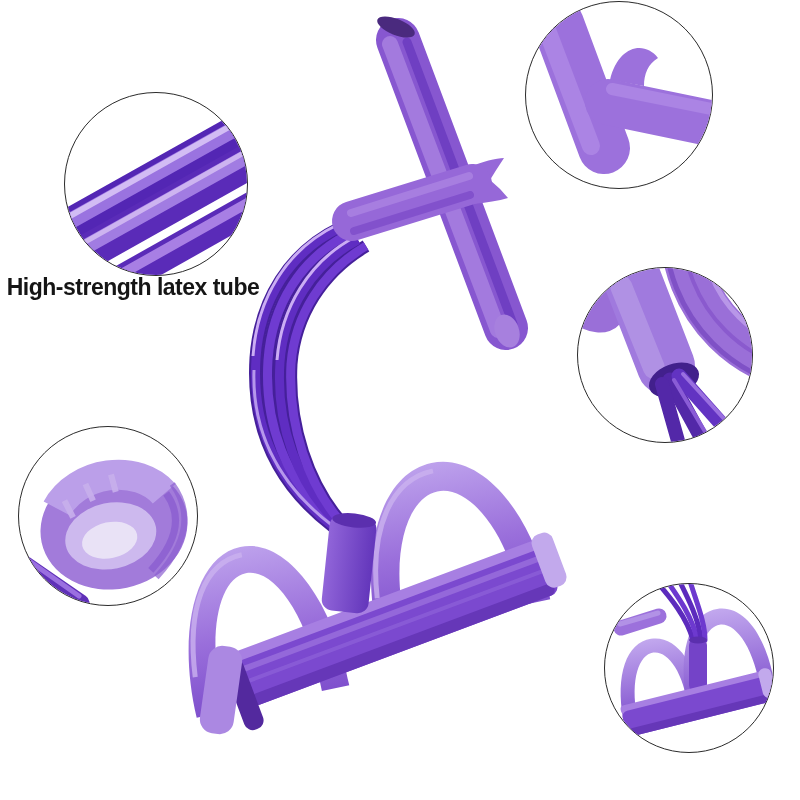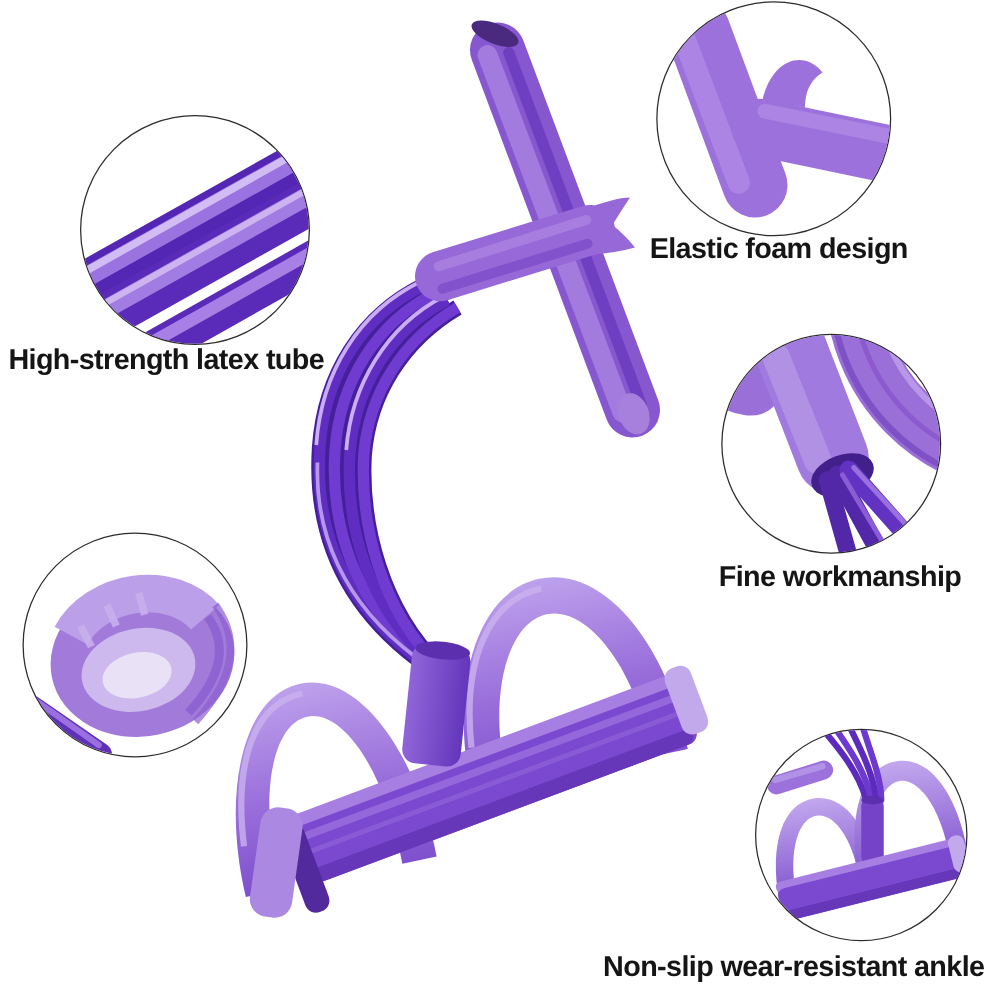--- a/index.html
+++ b/index.html
@@ -177,17 +177,14 @@
     <g transform="rotate(-14 90 118)">
       <rect x="16" y="104" width="148" height="9" rx="4" fill="#a77fe2"></rect>
       <rect x="16" y="110" width="148" height="26" rx="6" fill="#7b49cf"></rect>
       <rect x="18" y="128" width="144" height="8" rx="4" fill="#6637b8"></rect>
       <rect x="158" y="102" width="13" height="30" rx="6" fill="#c2a9ec"></rect>
     </g>
   </svg>
 </div>
 
 <div class="label" style="left:133px;top:274px;text-align:right;">High-strength latex tube</div>
-<div class="label" style="left:623px;top:185px;">Elastic foam design</div>
-<div class="label" style="left:672px;top:448px;">Fine workmanship</div>
-<div class="label" style="left:635px;top:760px;">Non-slip wear-resistant ankle</div>
 
 </div>
 
 </body></html>

